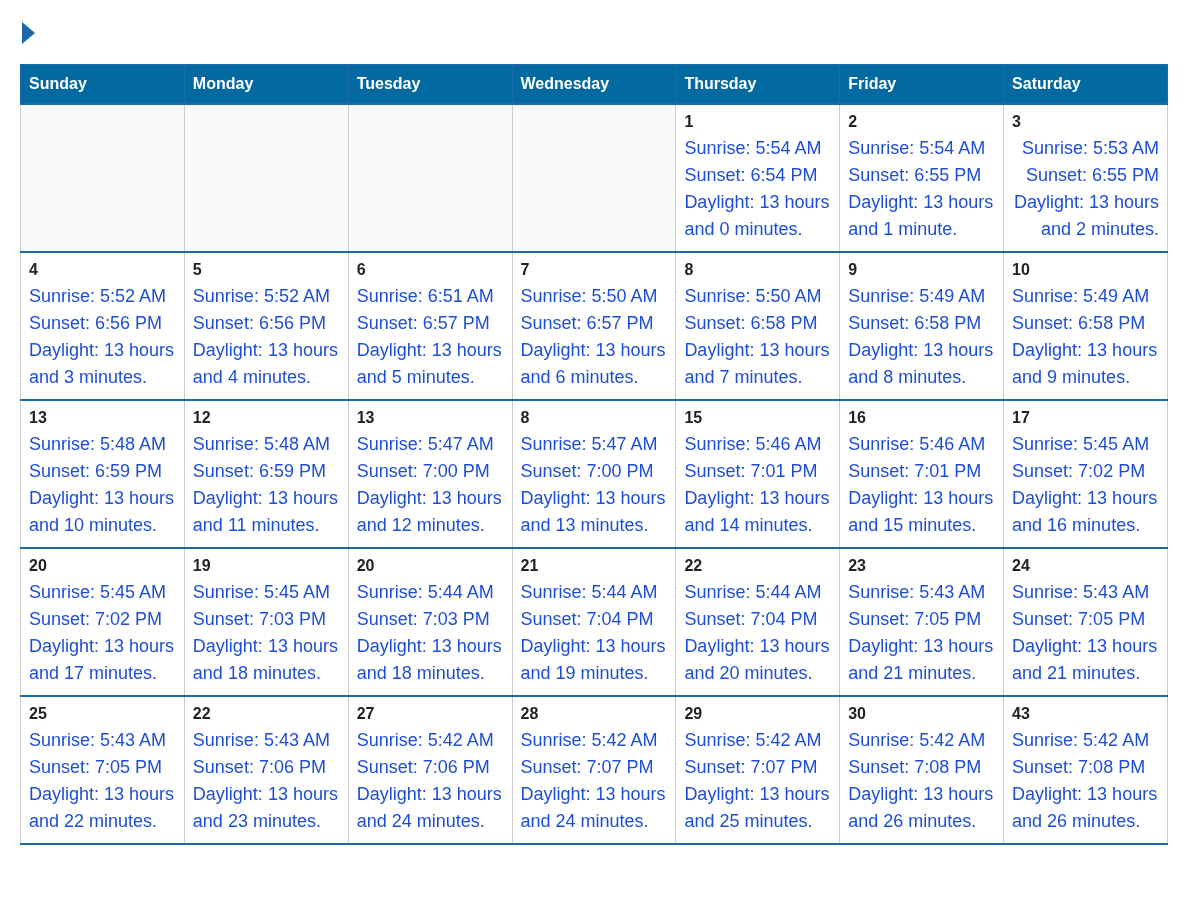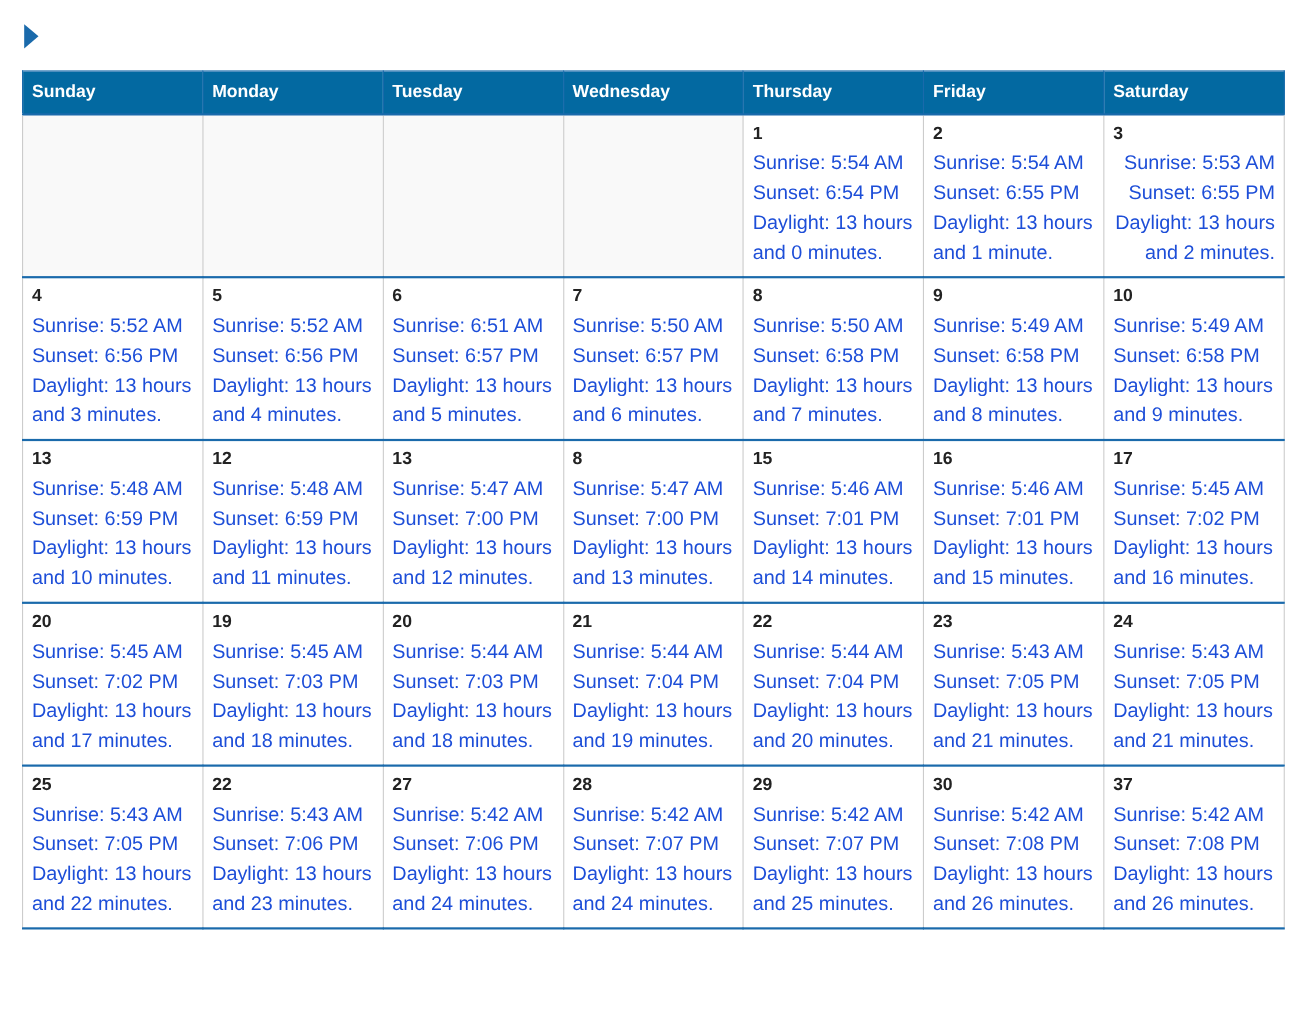--- a/index.html
+++ b/index.html
@@ -334,21 +334,21 @@
 and 25 minutes.</div>
         </td>
         <td>
           <div class="day-number">30</div>
           <div class="day-info" style="white-space: pre-line;">Sunrise: 5:42 AM
 Sunset: 7:08 PM
 Daylight: 13 hours
 and 26 minutes.</div>
         </td>
         <td>
-          <div class="day-number">37</div>
+          <div class="day-number">43</div>
           <div class="day-info" style="white-space: pre-line;">Sunrise: 5:42 AM
 Sunset: 7:08 PM
 Daylight: 13 hours
 and 26 minutes.</div>
         </td>
       </tr>
     </tbody>
 </table>
 
 </body></html>

